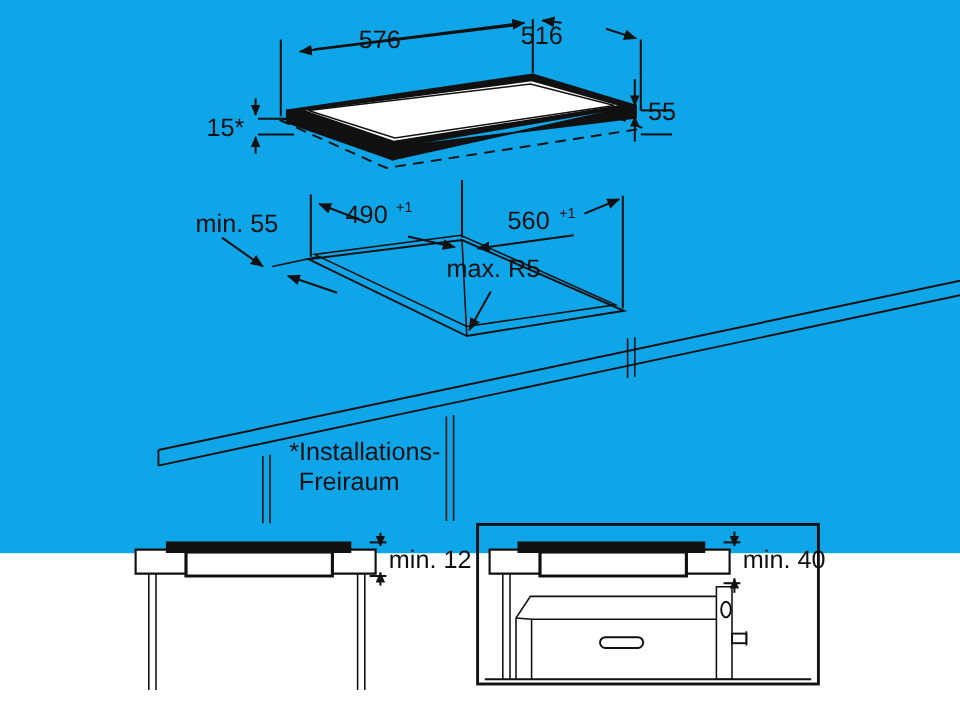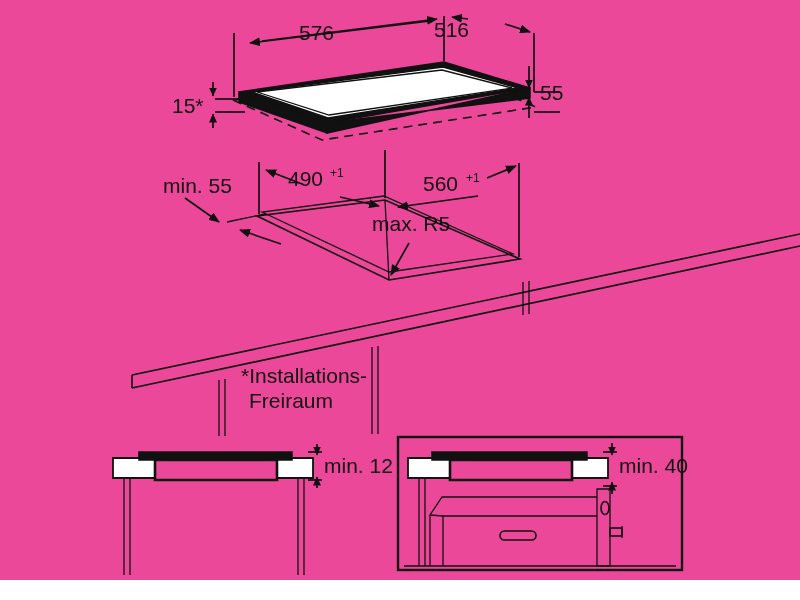--- a/index.html
+++ b/index.html
@@ -1,18 +1,18 @@
 <!DOCTYPE html>
 <html><head>
 <meta charset="utf-8">
 <style>
   html,body{margin:0;padding:0;background:#ffffff;}
   body{width:800px;height:600px;overflow:hidden;
        font-family:"Liberation Sans", sans-serif;}
-  #stage{position:relative;width:800px;height:580px;background:#ec4899;}
+  #stage{position:relative;width:800px;height:461px;background:#0ea5e9;}
   svg{display:block;width:800px;height:600px;}
   .lbl{font-family:"Liberation Sans", sans-serif;font-size:21px;fill:#111;}
   .sup{font-family:"Liberation Sans", sans-serif;font-size:12px;fill:#111;}
   .ln{stroke:#111;fill:none;stroke-width:1.6;}
   .ln-thin{stroke:#111;fill:none;stroke-width:1.3;}
   .ln-thick{stroke:#111;fill:none;stroke-width:2.6;}
   .dash{stroke:#111;fill:none;stroke-width:1.6;stroke-dasharray:9 6;}
   .dim{stroke:#111;fill:none;stroke-width:1.7;}
   .solidblk{fill:#111;stroke:#111;stroke-width:1.5;}
   .white{fill:#ffffff;stroke:#111;stroke-width:1.8;}

